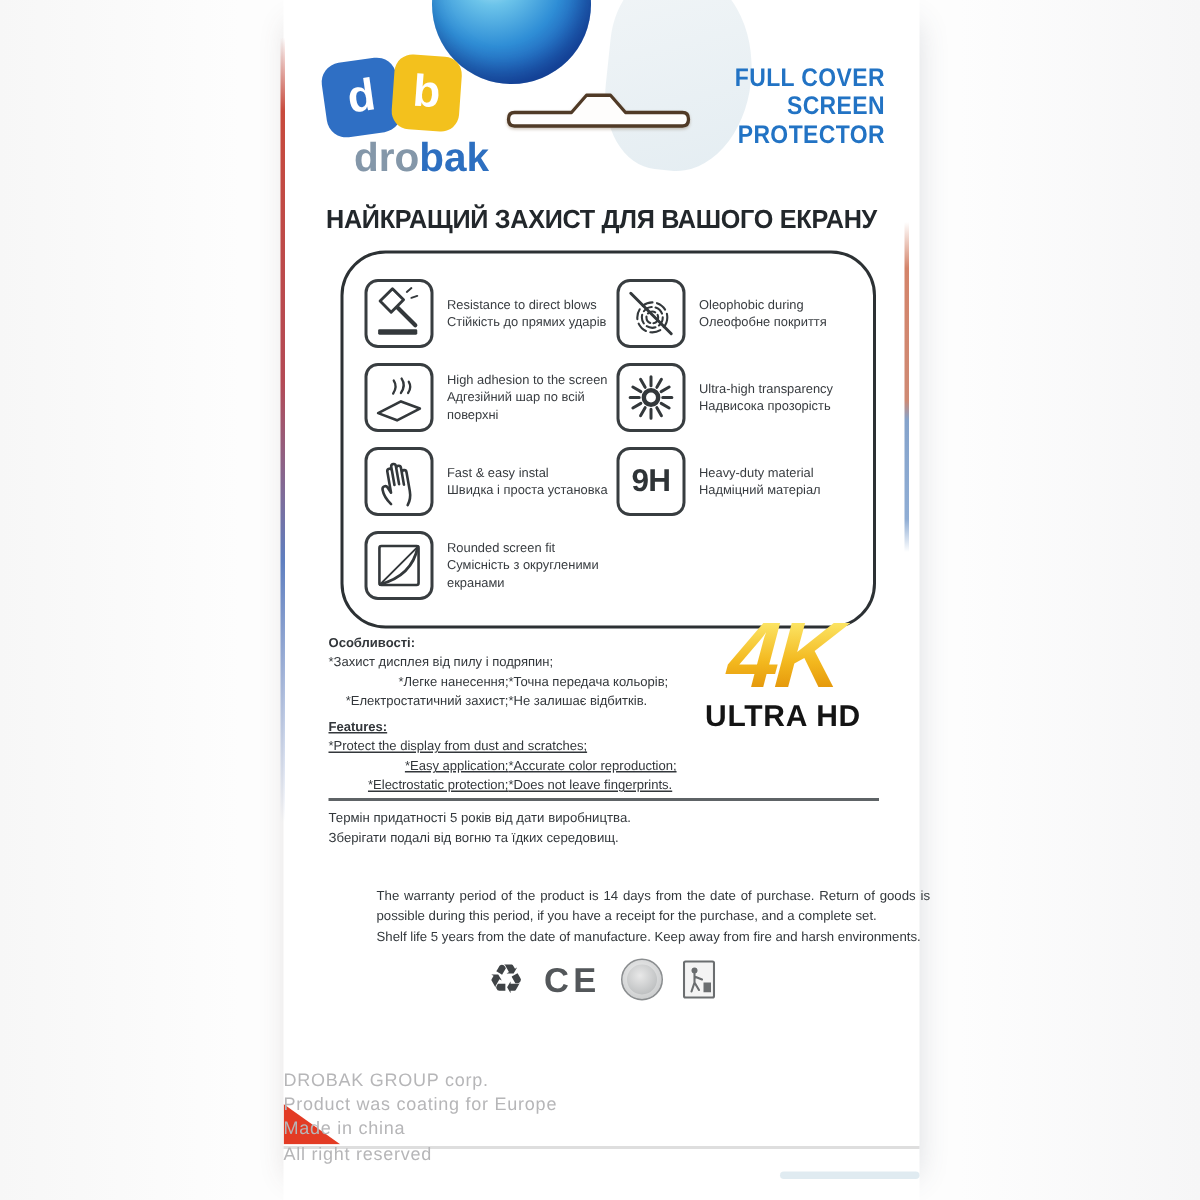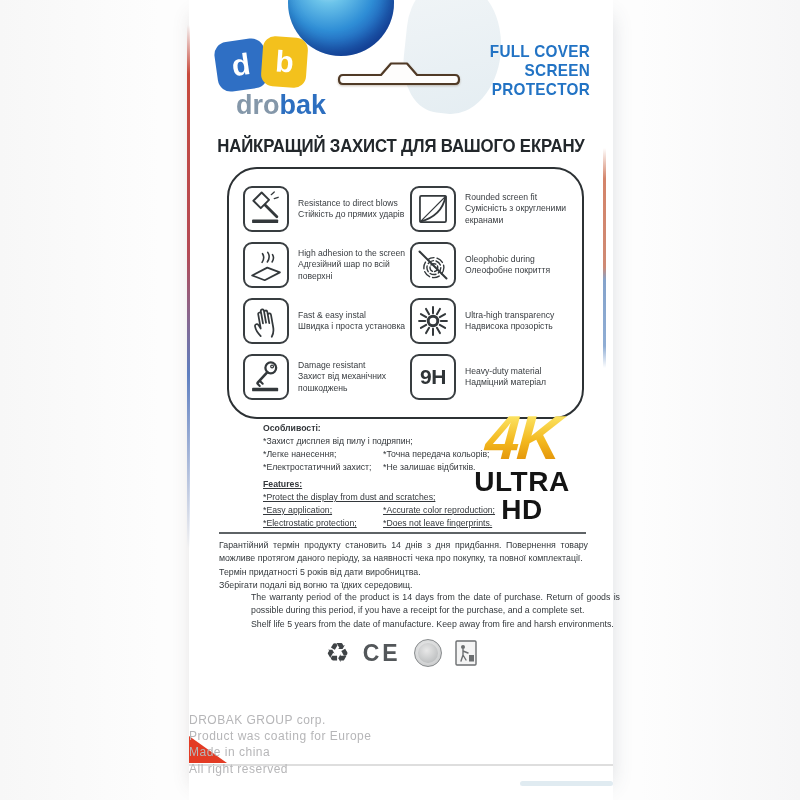--- a/index.html
+++ b/index.html
@@ -33,43 +33,43 @@
   .wordmark{position:absolute;left:214px;top:90px;font-size:27px;font-weight:700;margin-left:22px;}
   .prodlabel{position:absolute;left:450px;top:42px;width:140px;text-align:right;
     font-size:17px;font-weight:800;line-height:1.13;letter-spacing:.3px;
     transform:scaleX(.9);transform-origin:100% 0;}
   .headline{position:absolute;left:205px;top:136px;width:392px;text-align:center;
     font-size:17.5px;font-weight:800;color:#22272b;white-space:nowrap;
     transform:scaleX(.96);transform-origin:50% 0;letter-spacing:-.2px;}
   
   .featbox{position:absolute;left:227px;top:167px;width:357px;height:252px;box-sizing:border-box;
     border:2.2px solid #2c3134;border-radius:30px;
-    display:grid;grid-template-columns:1fr 1fr 1fr;grid-template-rows:repeat(4,1fr);grid-auto-flow:column;
+    display:grid;grid-template-columns:1fr;grid-template-rows:repeat(4,1fr);grid-auto-flow:column;
     padding:12px 8px 12px 14px;column-gap:4px;}
   .fcell{display:flex;align-items:center;gap:9px;}
   .ficon{width:46px;height:46px;box-sizing:border-box;border:2px solid #383d40;border-radius:9px;
     display:flex;align-items:center;justify-content:center;background:#fff;flex:none;}
   .ficon svg{width:40px;height:40px;}
   .f9h{font-size:21px;font-weight:700;color:#2f3437;letter-spacing:-.5px;}
   .ftext{font-size:8.6px;line-height:1.3;color:#383c40;width:108px;}
   
-  .flist{position:absolute;left:219px;width:248px;font-size:8.7px;color:#33373b;line-height:1.5;margin-left:44px;}
+  .flist{position:absolute;left:219px;width:248px;font-size:8.7px;color:#33373b;line-height:1.5;}
   .flist-ua{top:422px;} .flist-en{top:478px;text-decoration:underline;}
   .flist .ftitle{font-weight:700;}
   .pairrow{display:flex;}
-  .pairrow span:first-child{width:120px;}
+  .pairrow span:first-child{width:120px;text-align:right;}
   
   .badge4k{position:absolute;left:452px;top:412px;width:140px;text-align:center;}
   .k4{font-size:62px;font-weight:900;font-style:italic;line-height:.85;letter-spacing:-3px;
       color:#eda513;transform:skewX(-4deg);}
   @supports ((-webkit-background-clip:text) or (background-clip:text)){
     .k4{background:linear-gradient(180deg,#fce565 5%,#f3b81e 55%,#e08d05 100%);
         -webkit-background-clip:text;background-clip:text;color:transparent;}
   }
-  .uhd{font-size:28px;font-weight:900;color:#141414;letter-spacing:.5px;line-height:1;margin-top:3px;}
+  .uhd{font-size:20px;font-weight:900;color:#141414;letter-spacing:.5px;line-height:1;margin-top:3px;}
   .divider{position:absolute;left:219px;top:532px;width:367px;height:1.8px;background:#5e6366;}
   
   .warr{position:absolute;left:219px;width:369px;font-size:8.8px;line-height:1.52;color:#33383c;}
   .warr-ua{top:539px;} .warr-en{top:591px;margin-left:32px;}
   .warr .just{text-align:justify;}
   
   .certrow{position:absolute;left:189px;top:633px;width:424px;height:40px;
     display:flex;justify-content:center;align-items:center;gap:13px;}
   .recycle{font-size:27px;color:#3f4346;line-height:1;}
   .cemark{font-size:23px;color:#53575a;letter-spacing:3px;font-weight:700;line-height:1;}
@@ -154,35 +154,20 @@
             <path d="M14 39 c-2.5-3.5 -4.5-8 -4.5-12 c0-2.6 3.2-3.2 4.2-0.8 l1.8 4.2 V14 c0-2.6 3.6-2.6 3.6 0 v11 v-14 c0-2.6 3.6-2.6 3.6 0 v14 v-12 c0-2.6 3.6-2.6 3.6 0 v13 v-9 c0-2.6 3.6-2.6 3.6 0 v14.5 c0 5 -1.5 8 -3.5 10.5" stroke-width="2"></path>
           </g>
         </svg>
       </div>
       <div class="ftext">
           <div>Fast &amp; easy instal</div>
           <div>Швидка і проста установка</div>
         </div>
     </div>
 
-    <div class="fcell">
-      <div class="ficon">
-        <svg viewBox="0 0 46 46" fill="none" stroke="#33383b" stroke-linecap="round" stroke-linejoin="round">
-          <rect x="7" y="35.5" width="30" height="4" rx="1" fill="#33383b" stroke="none"></rect>
-          <circle cx="28.5" cy="12.5" r="6.2" stroke-width="2.6"></circle>
-          <circle cx="30" cy="11" r="1.6" stroke-width="1.4"></circle>
-          <path d="M24.6 17.5 L13.5 29.5" stroke-width="3"></path>
-          <path d="M16 27.5 l3.2 3.2 M13 30.5 l2.8 2.8" stroke-width="2.4"></path>
-        </svg>
-      </div>
-      <div class="ftext">
-          <div>Damage resistant</div>
-          <div>Захист від механічних пошкоджень</div>
-        </div>
-    </div>
 
     <div class="fcell">
       <div class="ficon">
         <svg viewBox="0 0 46 46" fill="none" stroke="#33383b" stroke-linecap="round" stroke-linejoin="round">
           <rect x="8" y="8" width="30" height="30" rx="1.5" stroke-width="2"></rect>
           <path d="M8.5 37.5 Q33 31 37.5 8.5" stroke-width="2.2"></path>
           <path d="M8.5 37.5 L37.5 8.5" stroke-width="1.5"></path>
         </svg>
       </div>
       <div class="ftext">
@@ -258,21 +243,20 @@
   </div>
 
   <div class="badge4k">
     <div class="k4">4K</div>
     <div class="uhd">ULTRA HD</div>
   </div>
 
   <div class="divider"></div>
 
   <div class="warr warr-ua">
-    <div class="just">Гарантійний термін продукту становить 14 днів з дня придбання. Повернення товару можливе протягом даного періоду, за наявності чека про покупку, та повної комплектації.</div>
     <div>Термін придатності 5 років від дати виробництва.</div>
     <div>Зберігати подалі від вогню та їдких середовищ.</div>
   </div>
   <div class="warr warr-en">
     <div class="just">The warranty period of the product is 14 days from the date of purchase. Return of goods is possible during this period, if you have a receipt for the purchase, and a complete set.</div>
     <div>Shelf life 5 years from the date of manufacture. Keep away from fire and harsh environments.</div>
   </div>
 
   <div class="certrow">
     <span class="recycle">♻</span>

